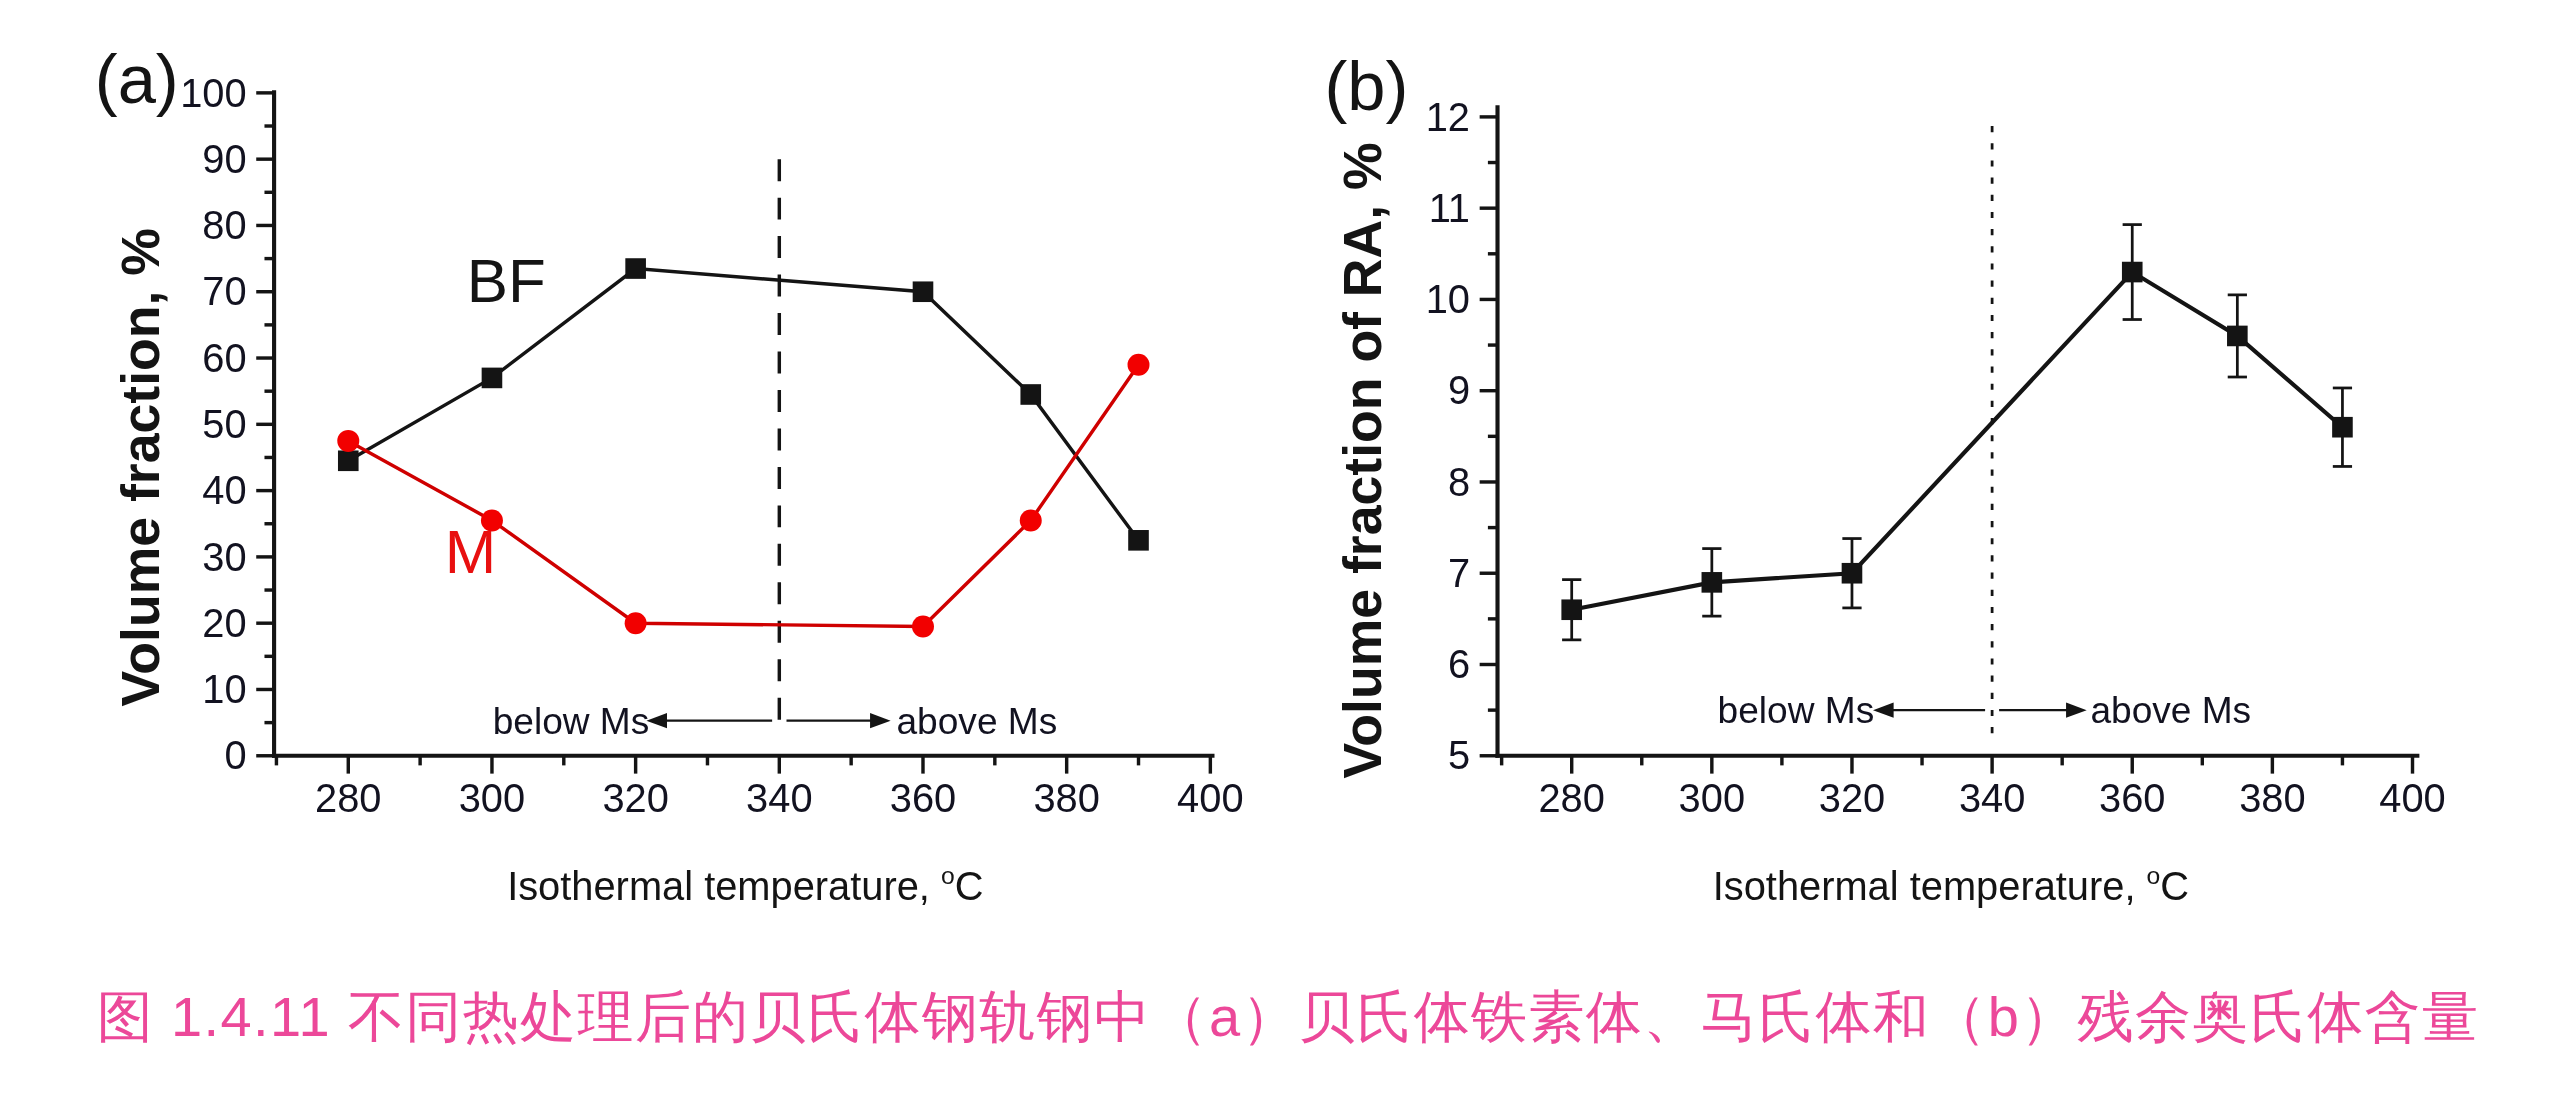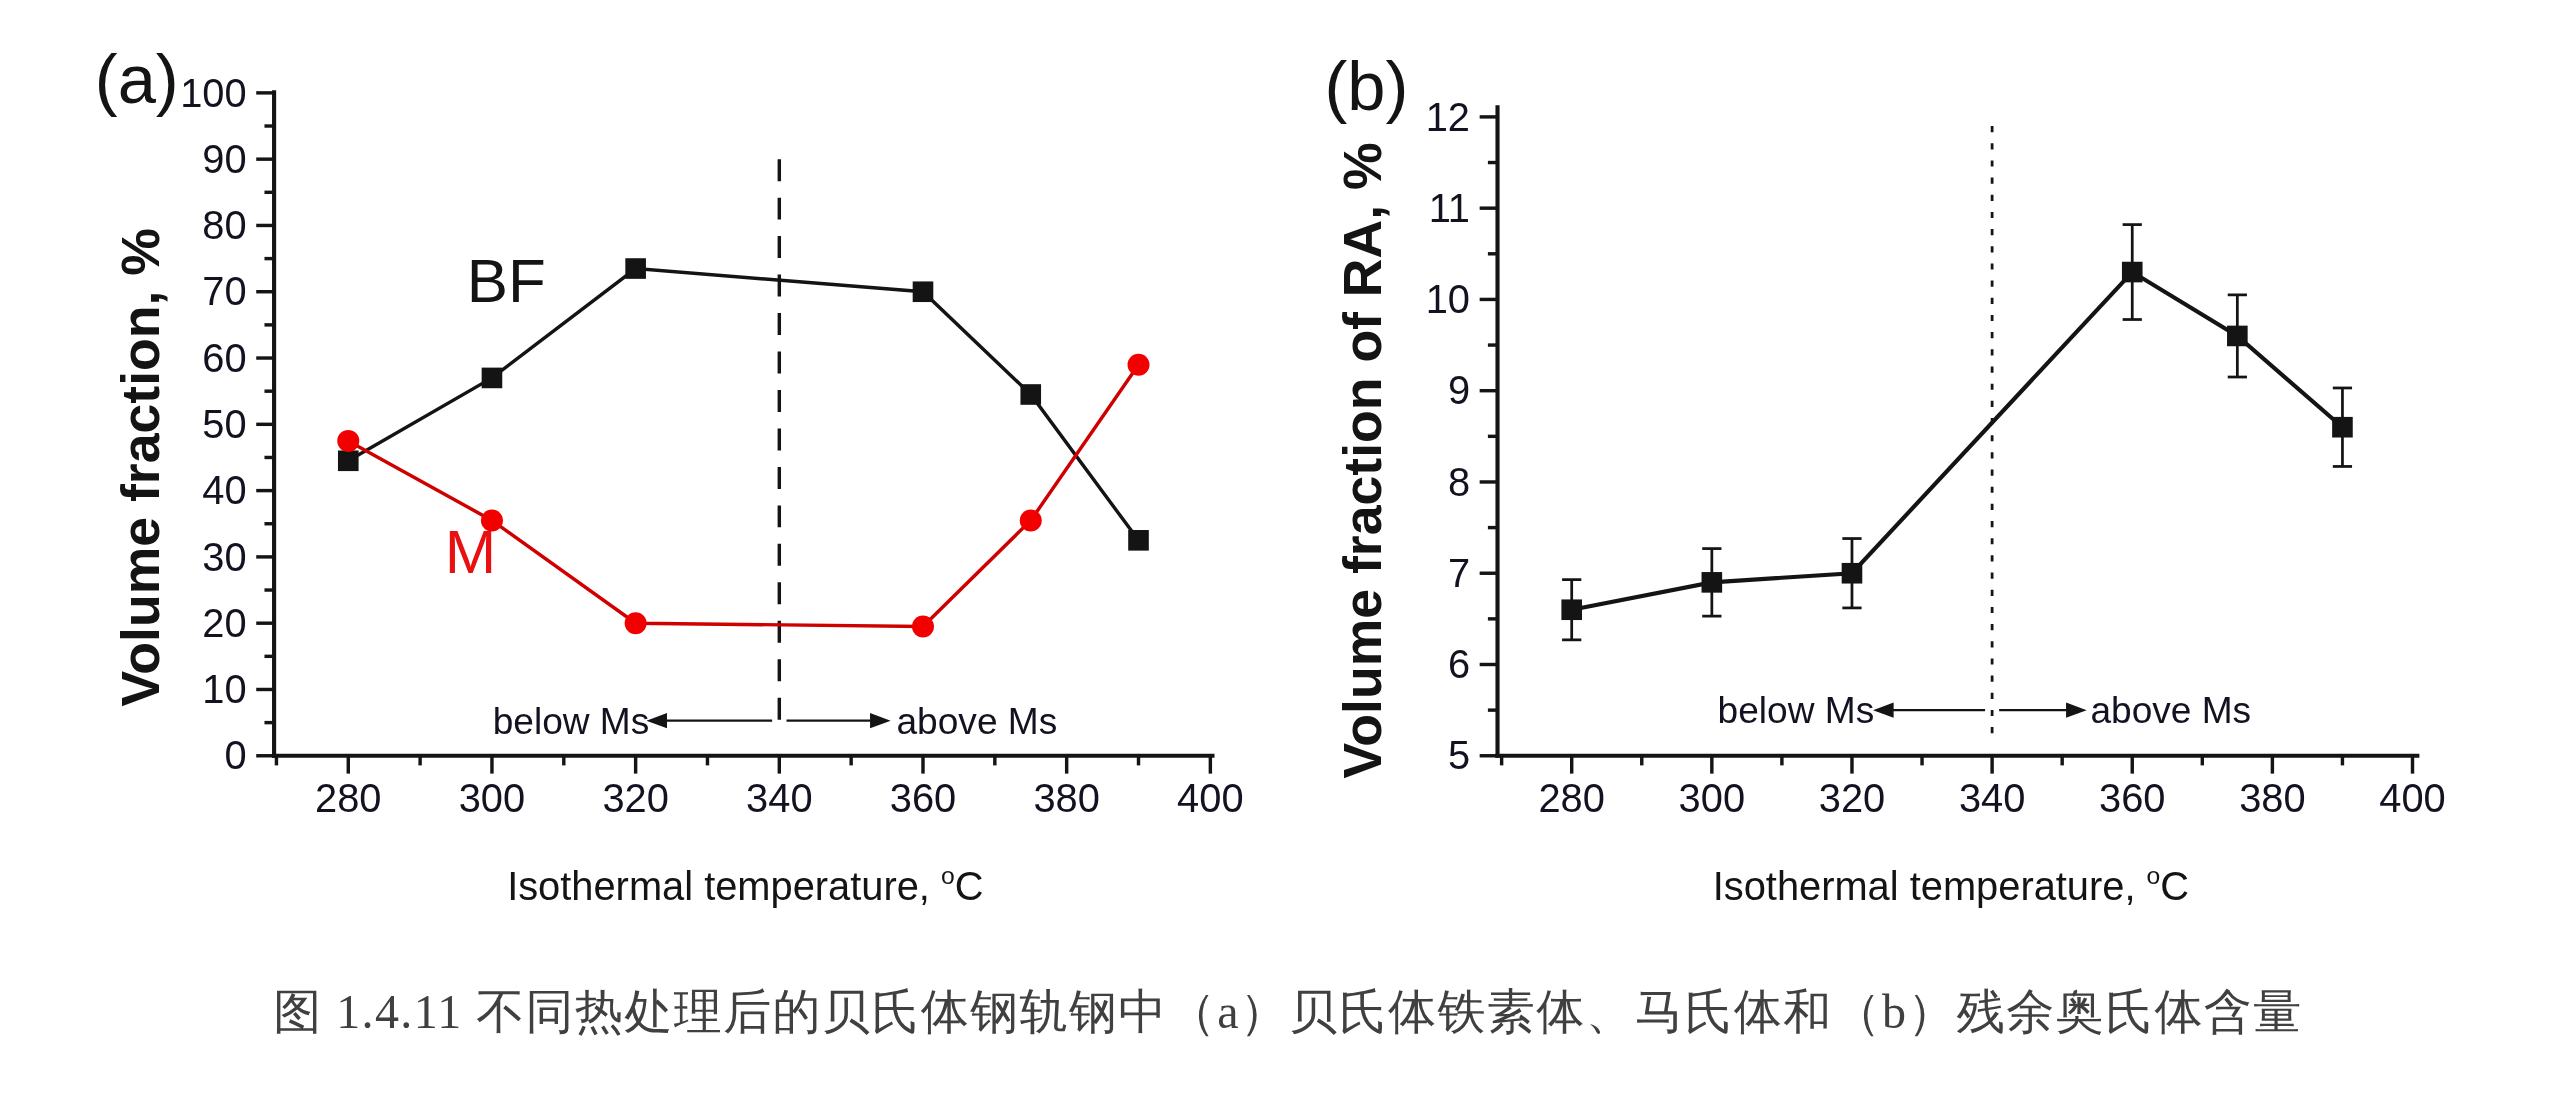--- a/index.html
+++ b/index.html
@@ -1,22 +1,22 @@
 <!DOCTYPE html>
 <html style="font-size:11px"><head>
 <meta charset="utf-8">
 <style>
   html,body{margin:0;padding:0;background:#ffffff;width:2576px;height:1116px;overflow:hidden;}
   body{font-family:"Liberation Sans","DejaVu Sans",sans-serif;}
   #figure-wrap{position:relative;width:2576px;height:940px;}
   svg{display:block;}
   #caption-row{width:2576px;margin-top:40px;text-align:center;}
   #figure-caption{
-     font-family:Liberation Serif, serif;
-     font-size:48px;color:#404040;letter-spacing:1.4px;white-space:nowrap;
+     font-family:Liberation Sans, sans-serif;
+     font-size:56px;color:#ec4899;letter-spacing:1.4px;white-space:nowrap;
   }
 </style>
 </head>
 <body>
 
 <div id="figure-wrap">
   <svg id="charts-svg" width="2576" height="940" viewBox="0 0 3750 1368">
       <g>
         <line x1="399" y1="131" x2="399" y2="1103" stroke="#141414" stroke-width="6"></line>
         <line x1="396" y1="1100" x2="1768" y2="1100" stroke="#141414" stroke-width="6"></line>

